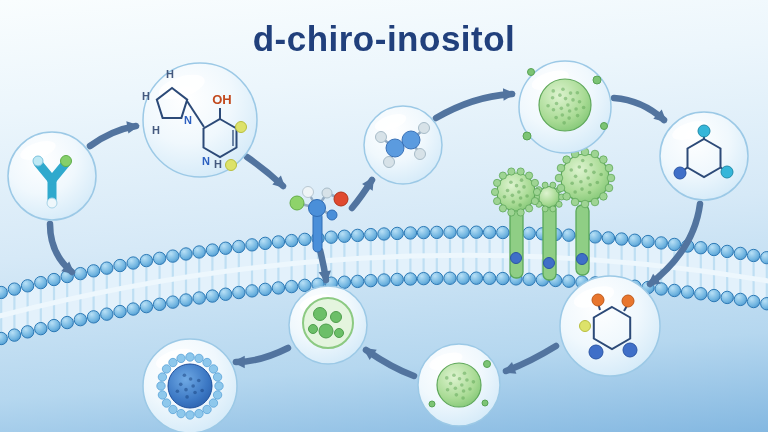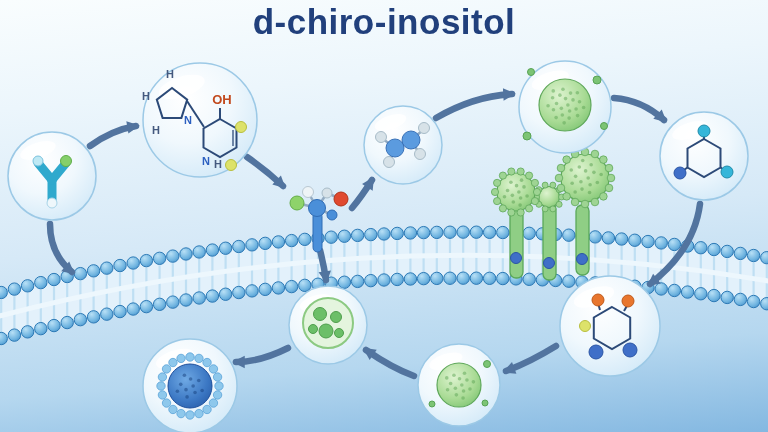--- a/index.html
+++ b/index.html
@@ -1,19 +1,19 @@
 <!DOCTYPE html>
 <html><head>
 <meta charset="utf-8">
 <style>
   html,body{margin:0;padding:0;background:#dfeefa;}
   .stage{position:relative;width:768px;height:432px;overflow:hidden;
     background:linear-gradient(175deg,#f9fdfe 0%,#ecf6fc 22%,#d6e9f7 52%,#b5d7ef 80%,#84b8e1 100%);
     font-family:"Liberation Sans",sans-serif;}
-  .stage h1{position:absolute;top:2px;left:0;right:0;margin:0;text-align:center;
+  .stage h1{position:absolute;top:2px;left:0;right:0;margin:17px;text-align:center;
     font-size:35px;font-weight:800;color:#21407c;letter-spacing:.5px;z-index:2;}
   svg.scene{position:absolute;left:0;top:0;z-index:1;}
   text{font-family:"Liberation Sans",sans-serif;}
   .hlbl{font-size:11px;font-weight:bold;fill:#44597e;}
   .nlbl{font-size:11px;font-weight:bold;fill:#2b5fc0;}
   .ohlbl{font-size:13px;font-weight:bold;fill:#c24a1e;}
   .ring{fill:none;stroke:#2c4a78;stroke-width:2;}
   .bond{stroke:#93abc2;stroke-width:2.5;}
   .arrow{fill:none;stroke:#52749f;stroke-width:6.5;stroke-linecap:round;}
 </style>

